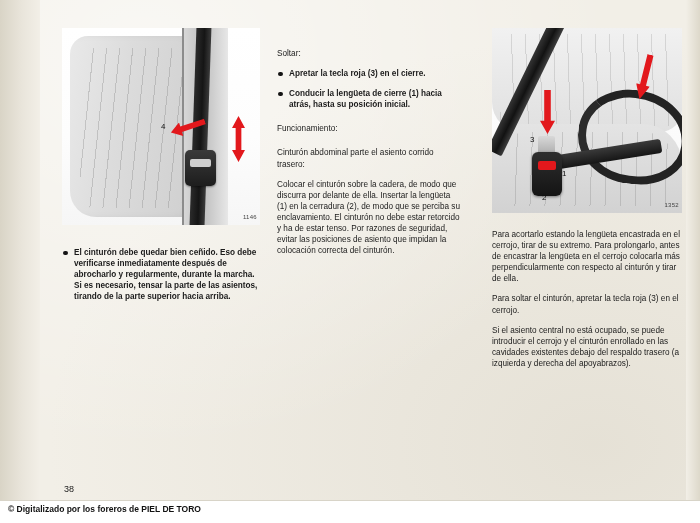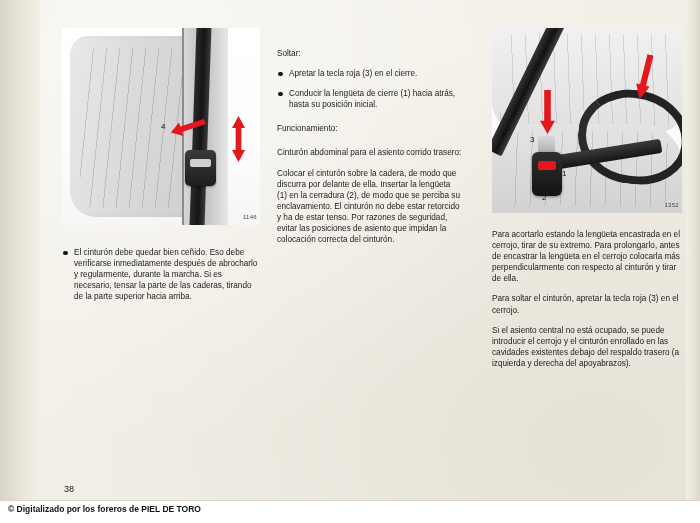--- a/index.html
+++ b/index.html
@@ -176,21 +176,21 @@
     clip-path:polygon(50% 100%,100% 70%,72% 70%,72% 0%,28% 0%,28% 70%,0 70%);
   }
   .a4{
     left:146px;top:26px;width:14px;height:46px;
     clip-path:polygon(50% 100%,100% 68%,72% 68%,72% 0%,28% 0%,28% 68%,0 68%);
     transform:rotate(14deg);
   }
   
   ul.bl{list-style:none;margin:0;padding:0;}
   ul.bl li{
-    position:relative;padding-left:12px;margin-bottom:9px;
+    position:relative;padding-left:12px;margin-bottom:9px;font-weight:bold;
   }
   ul.bl li:before{
     content:"";position:absolute;left:1px;top:3.5px;
     width:4.5px;height:4.5px;border-radius:50%;background:#141414;
   }
   .sub-head{margin:0 0 4px 0;}
   .spacer-sm{height:4px;}
   
   .page-num{
     position:absolute;left:64px;top:484px;font-size:9px;color:#1b1b1b;
@@ -234,34 +234,34 @@
         <div class="ill1-guide-slot"></div>
         <div class="arrow-red a1"></div>
         <div class="arrow-red a2"></div>
         <div class="lbl" style="left:99px;top:93px;">4</div>
         <div class="fig-caption-no">1146</div>
       </div>
 
       <div style="height:22px"></div>
 
       <ul class="bl">
-        <li>El cinturón debe quedar bien ceñido. Eso debe verificarse inmediatamente después de abrocharlo y regularmente, durante la marcha. Si es necesario, tensar la parte de las caderas, tirando de la parte superior hacia arriba.</li>
+        <li>El cinturón debe quedar bien ceñido. Eso debe verificarse inmediatamente después de abrocharlo y regularmente, durante la marcha. Si es necesario, tensar la parte de las asientos, tirando de la parte superior hacia arriba.</li>
       </ul>
     </div>
 
     <div class="col col-mid">
       <p class="sub-head">Soltar:</p>
       <ul class="bl">
         <li>Apretar la tecla roja (3) en el cierre.</li>
         <li>Conducir la lengüeta de cierre (1) hacia atrás, hasta su posición inicial.</li>
       </ul>
       <div class="spacer-sm"></div>
       <p class="sub-head">Funcionamiento:</p>
       <div class="spacer-sm"></div>
-      <p class="sub-head">Cinturón abdominal para el asiento corrido trasero:</p>
+      <p class="sub-head">Cinturón abdominal parte el asiento corrido trasero:</p>
       <p>Colocar el cinturón sobre la cadera, de modo que discurra por delante de ella. Insertar la lengüeta (1) en la cerradura (2), de modo que se perciba su enclavamiento. El cinturón no debe estar retorcido y ha de estar tenso. Por razones de seguridad, evitar las posiciones de asiento que impidan la colocación correcta del cinturón.</p>
     </div>
 
     <div class="col col-right">
       <div class="fig fig-right">
         <div class="ill2-bg"></div>
         <div class="ill2-back"></div>
         <div class="ill2-back-lines"></div>
         <div class="ill2-seat"></div>
         <div class="ill2-seat-lines"></div>

